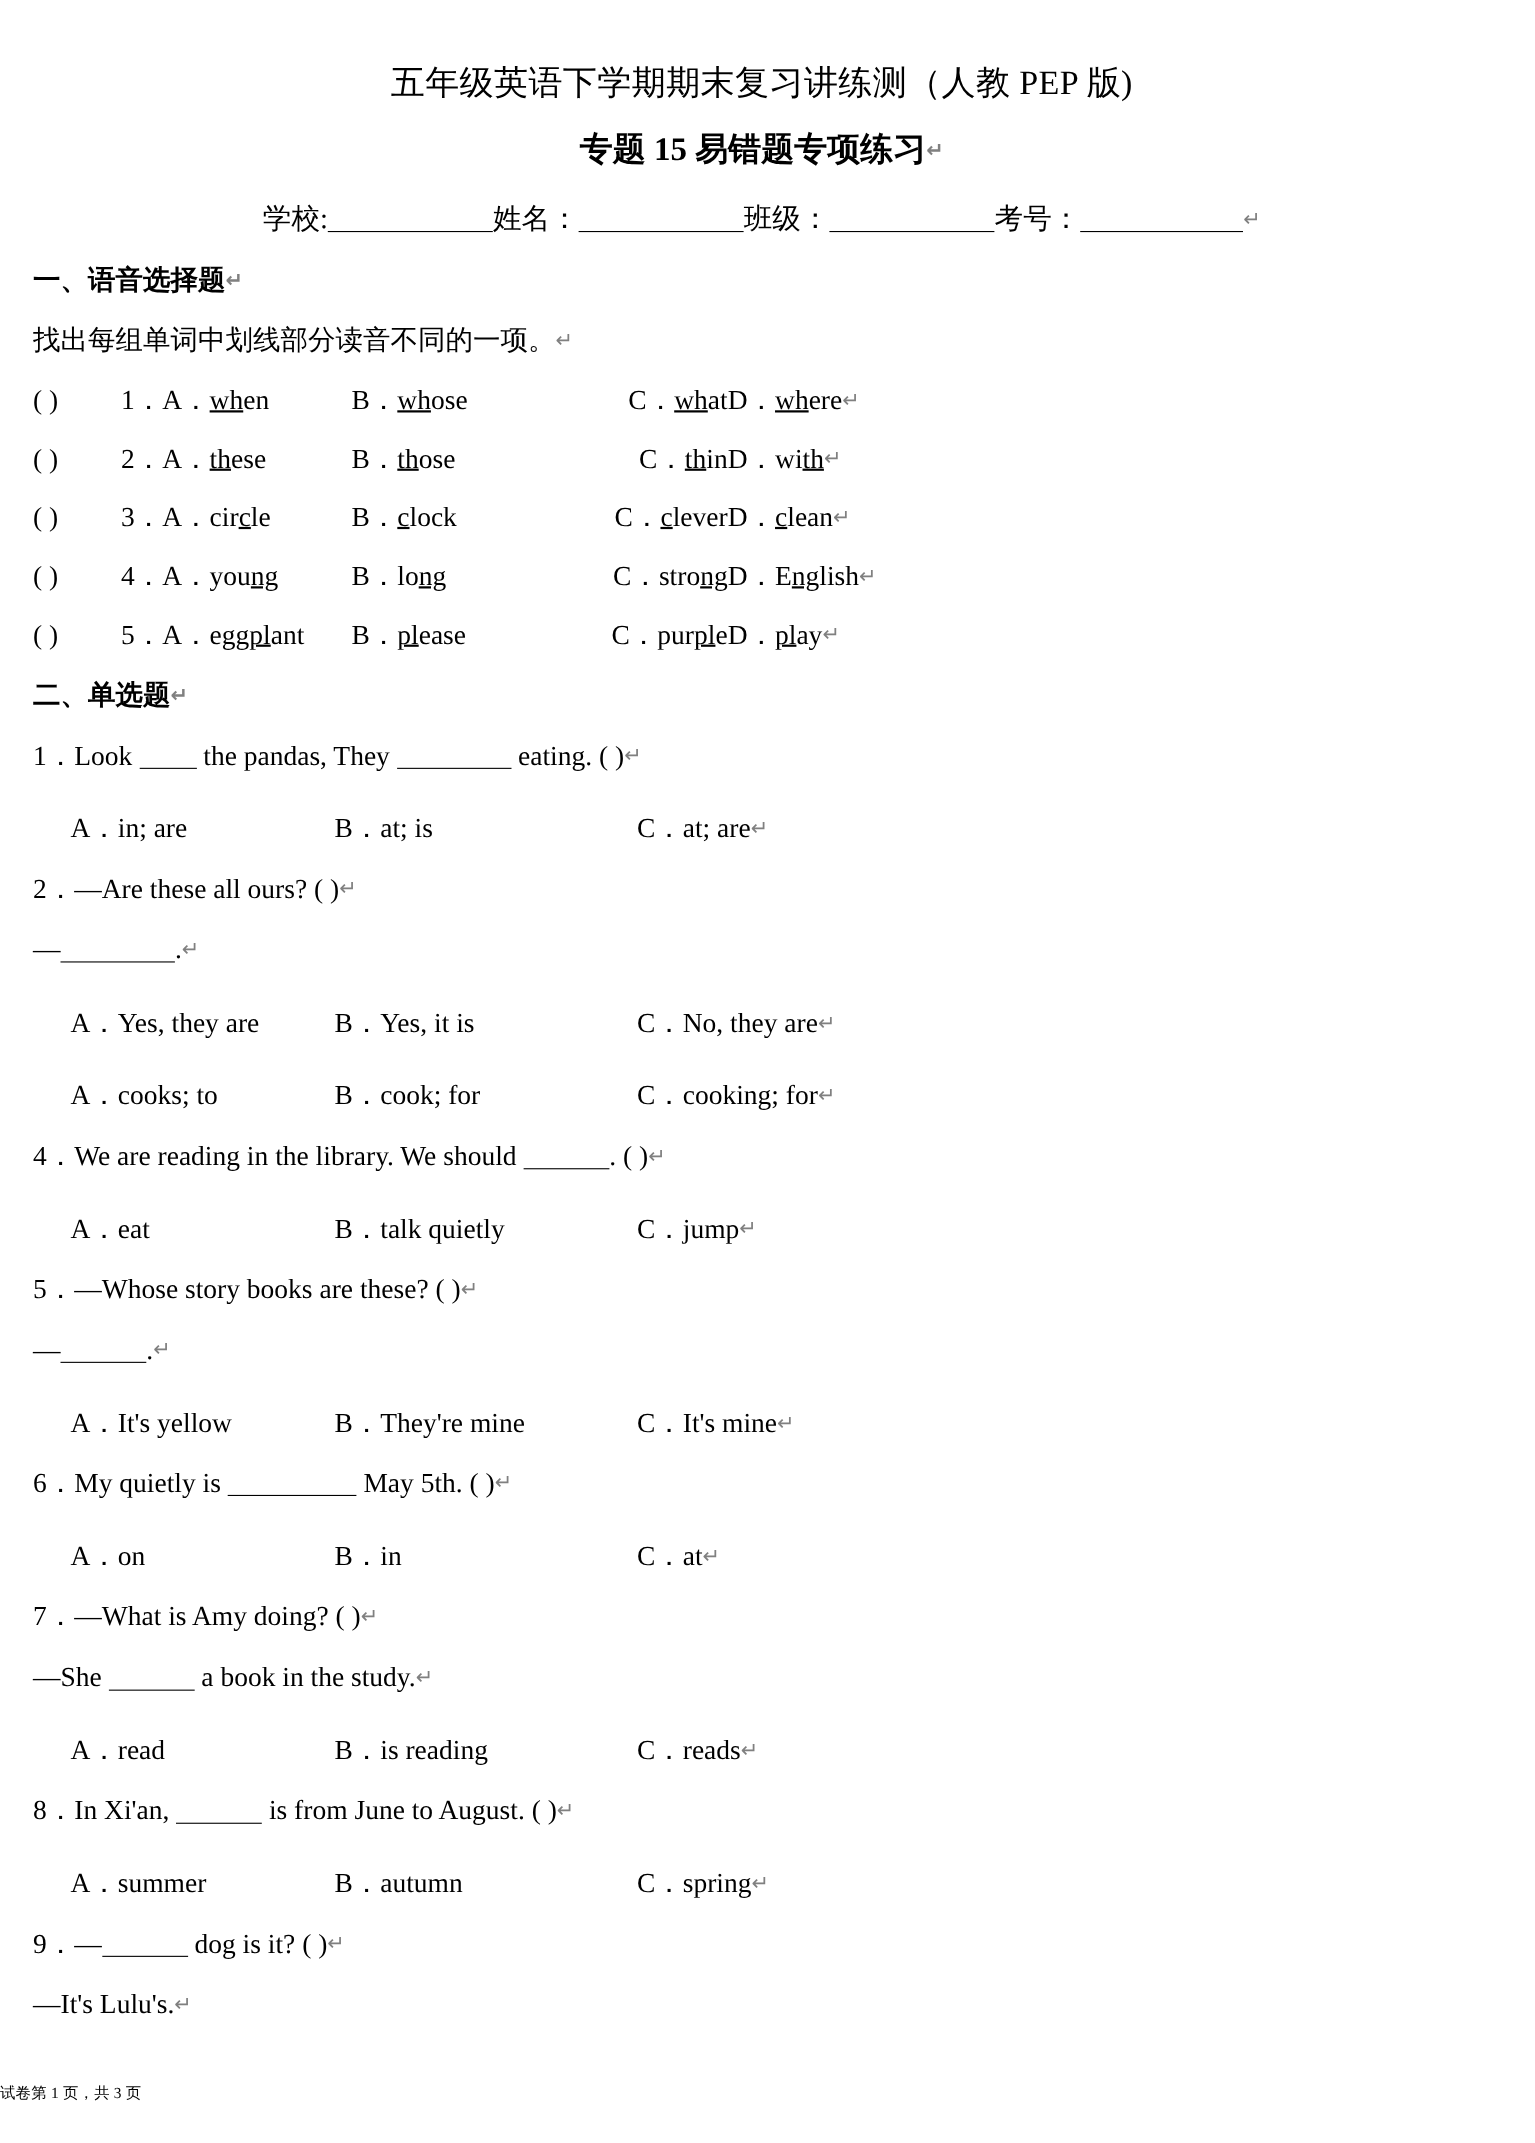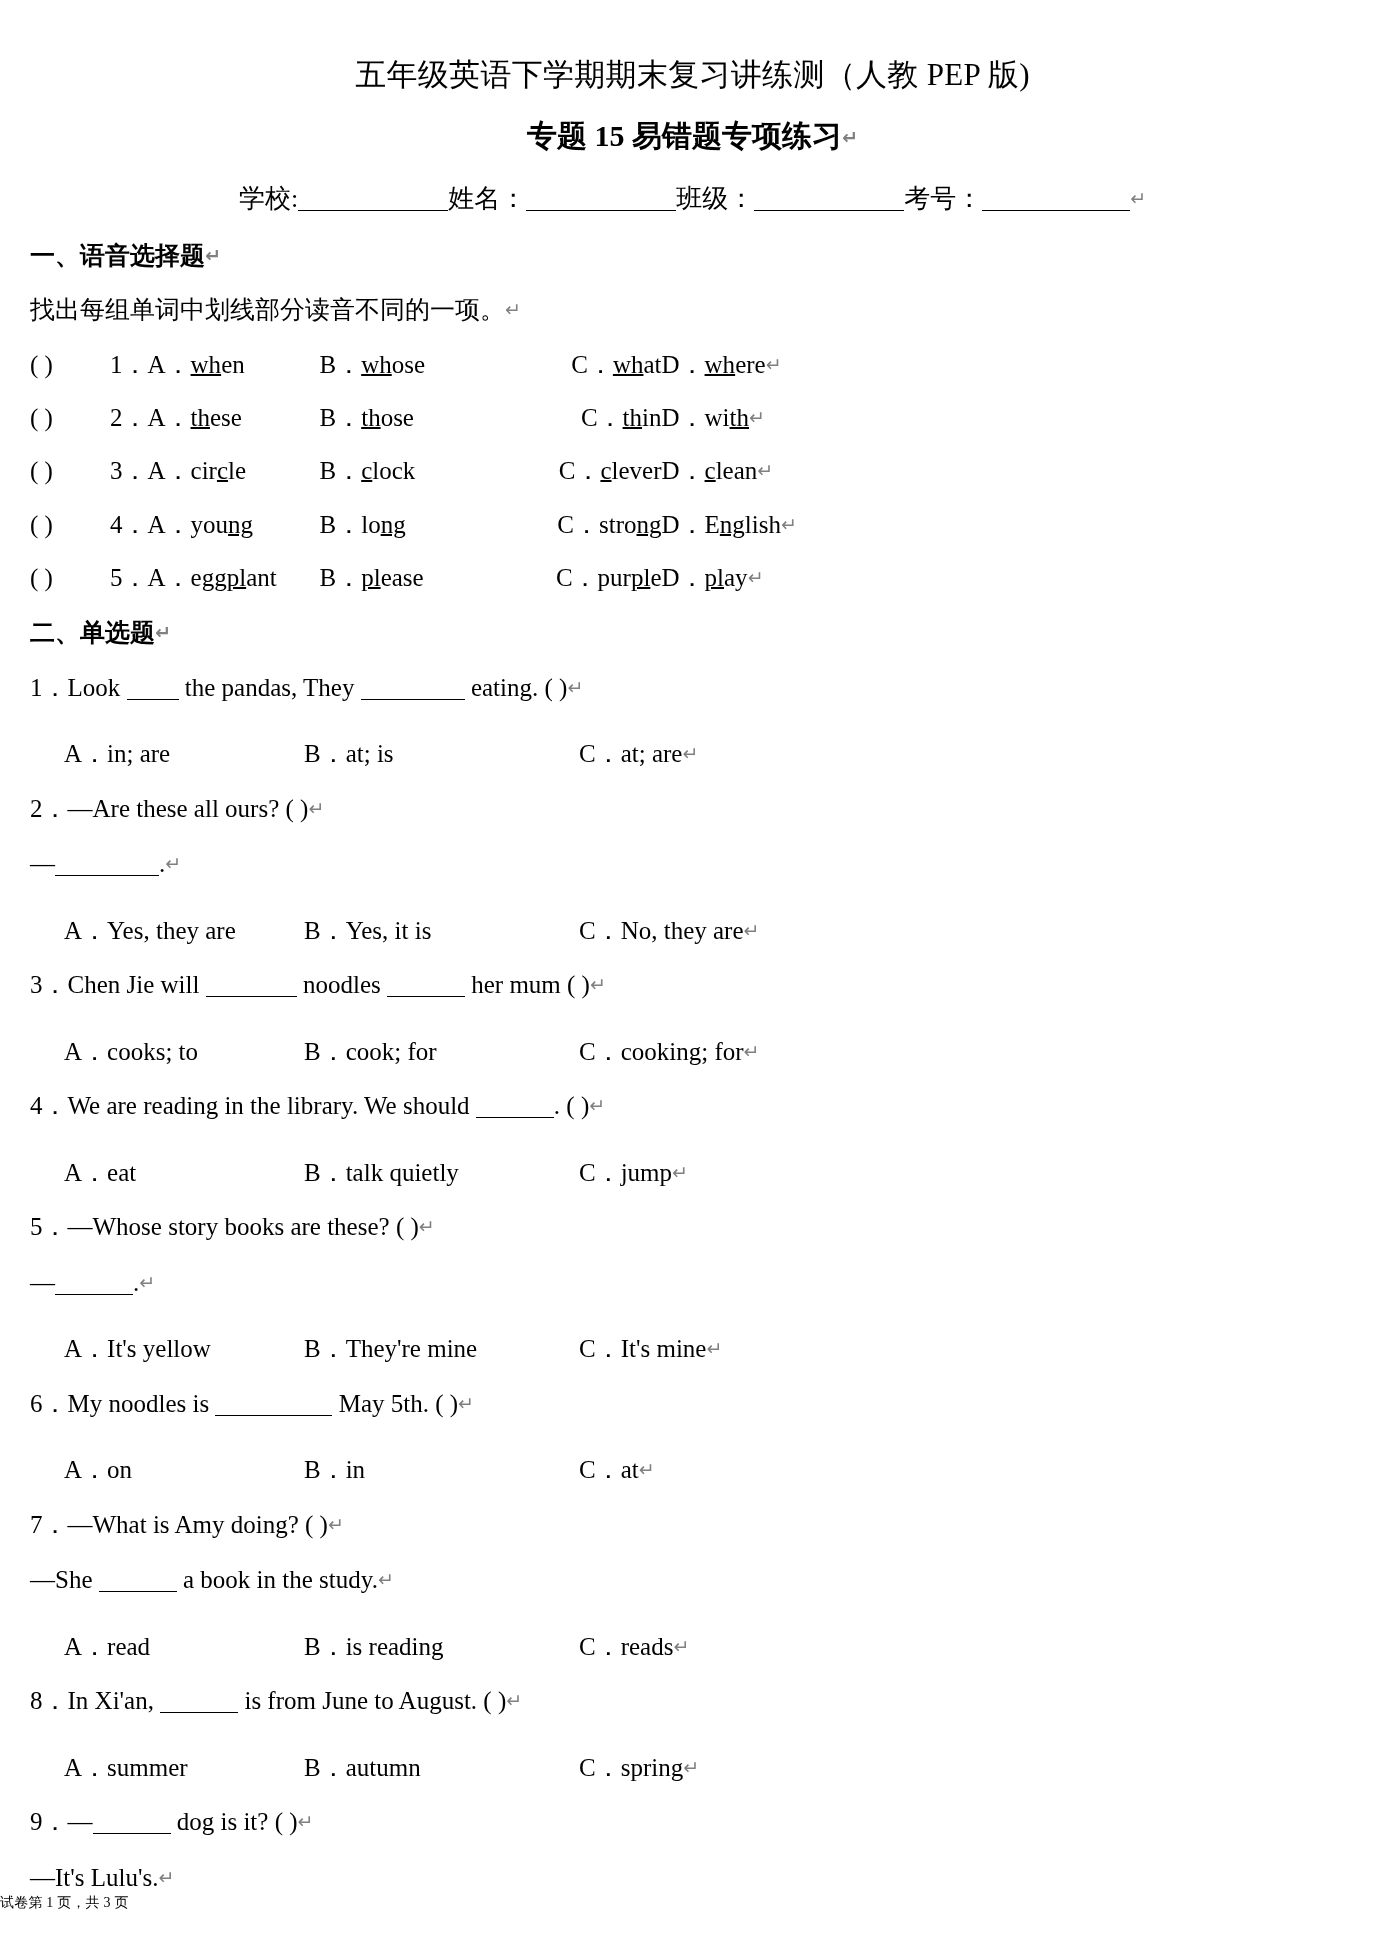--- a/index.html
+++ b/index.html
@@ -162,28 +162,27 @@
     </div>
 
   <div class="section-head"><span>二、单选题</span><span class="pilcrow">↵</span></div>
 
   <div id="mc-container">
       <div class="mc-stem"><span>1．</span><span>Look </span><span class="fill" style="width: 52px;"></span><span> the pandas, They </span><span class="fill" style="width: 104px;"></span><span> eating. (        )</span><span class="pilcrow">↵</span></div>
       <div class="mc-options"><span class="oa">A．in; are</span><span class="ob">B．at; is</span><span class="oc">C．at; are<span class="pilcrow">↵</span></span></div>
       <div class="mc-stem"><span>2．</span><span>—Are these all ours? (        )</span><span class="pilcrow">↵</span></div>
       <div class="mc-cont"><span>—</span><span class="fill" style="width: 104px;"></span><span>.</span><span class="pilcrow">↵</span></div>
       <div class="mc-options"><span class="oa">A．Yes, they are</span><span class="ob">B．Yes, it is</span><span class="oc">C．No, they are<span class="pilcrow">↵</span></span></div>
-      <div class="mc-stem"><span>3．</span><span>Chen Jie will </span><span class="fill" style="width: 91px;"></span><span> noodles </span><span class="fill" style="width: 78px;"></span><span> her mum (        )</span><span class="pilcrow">↵</span></div>
       <div class="mc-options"><span class="oa">A．cooks; to</span><span class="ob">B．cook; for</span><span class="oc">C．cooking; for<span class="pilcrow">↵</span></span></div>
       <div class="mc-stem"><span>4．</span><span>We are reading in the library. We should </span><span class="fill" style="width: 78px;"></span><span>. (        )</span><span class="pilcrow">↵</span></div>
       <div class="mc-options"><span class="oa">A．eat</span><span class="ob">B．talk quietly</span><span class="oc">C．jump<span class="pilcrow">↵</span></span></div>
       <div class="mc-stem"><span>5．</span><span>—Whose story books are these? (        )</span><span class="pilcrow">↵</span></div>
       <div class="mc-cont"><span>—</span><span class="fill" style="width: 78px;"></span><span>.</span><span class="pilcrow">↵</span></div>
       <div class="mc-options"><span class="oa">A．It's yellow</span><span class="ob">B．They're mine</span><span class="oc">C．It's mine<span class="pilcrow">↵</span></span></div>
-      <div class="mc-stem"><span>6．</span><span>My noodles is </span><span class="fill" style="width: 117px;"></span><span> May 5th. (        )</span><span class="pilcrow">↵</span></div>
+      <div class="mc-stem"><span>6．</span><span>My quietly is </span><span class="fill" style="width: 117px;"></span><span> May 5th. (        )</span><span class="pilcrow">↵</span></div>
       <div class="mc-options"><span class="oa">A．on</span><span class="ob">B．in</span><span class="oc">C．at<span class="pilcrow">↵</span></span></div>
       <div class="mc-stem"><span>7．</span><span>—What is Amy doing? (        )</span><span class="pilcrow">↵</span></div>
       <div class="mc-cont"><span>—She </span><span class="fill" style="width: 78px;"></span><span> a book in the study.</span><span class="pilcrow">↵</span></div>
       <div class="mc-options"><span class="oa">A．read</span><span class="ob">B．is reading</span><span class="oc">C．reads<span class="pilcrow">↵</span></span></div>
       <div class="mc-stem"><span>8．</span><span>In Xi'an, </span><span class="fill" style="width: 78px;"></span><span> is from June to August. (        )</span><span class="pilcrow">↵</span></div>
       <div class="mc-options"><span class="oa">A．summer</span><span class="ob">B．autumn</span><span class="oc">C．spring<span class="pilcrow">↵</span></span></div>
       <div class="mc-stem"><span>9．</span><span>—</span><span class="fill" style="width: 78px;"></span><span> dog is it? (        )</span><span class="pilcrow">↵</span></div>
       <div class="mc-cont"><span>—It's Lulu's.</span><span class="pilcrow">↵</span></div>
     </div>
 

